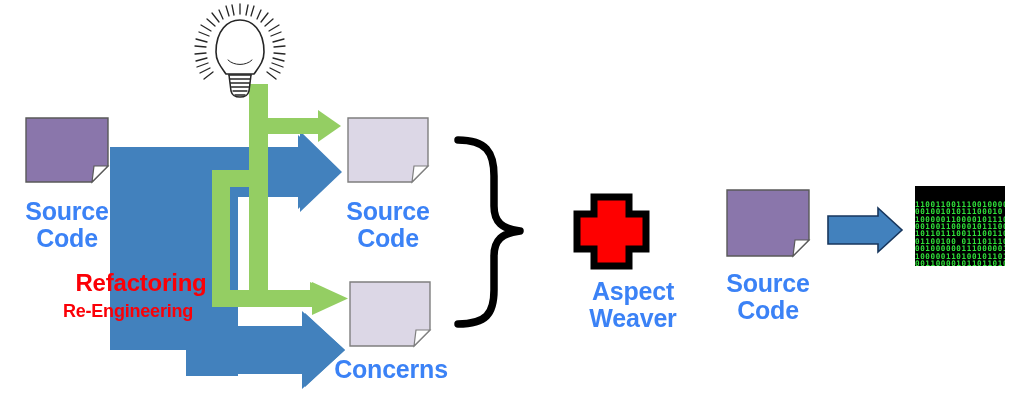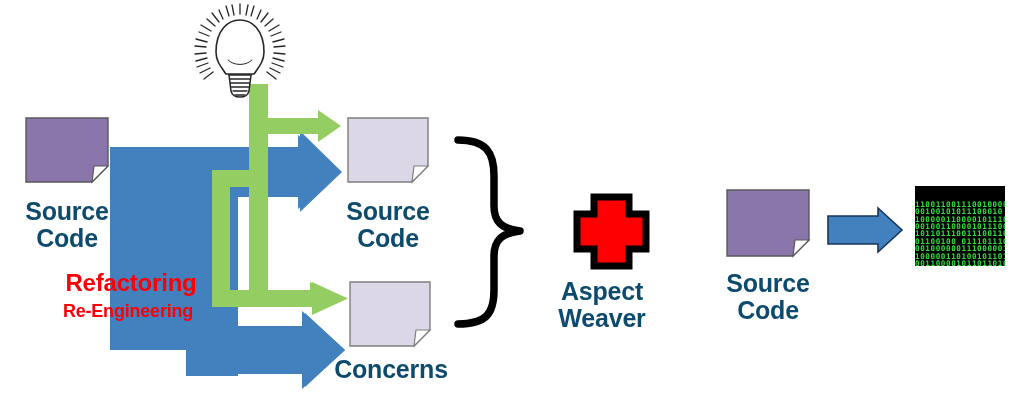--- a/index.html
+++ b/index.html
@@ -29,21 +29,21 @@
     position: absolute;
     font-family: "Liberation Sans", sans-serif;
     font-weight: bold;
     color: #000000;
     text-align: center;
     line-height: 1.08;
     white-space: pre-line;
     letter-spacing: -0.2px;
   }
   .label-black {
-    color: #0c4a6e;
+    color: #3b82f6;
     font-size: 25px;
   }
   .label-red {
     color: #fb0007;
     font-size: 24px;
   }
   .label-red.small {
     font-size: 18px;
   }
   .binary-block {
@@ -258,28 +258,28 @@
 00100000011100000110
 10000011010010110111
 00110000101101101001
 11001100101100010000
 00110010101011001001</div>
   </div>
 
   <div class="label label-black" style="left:6px; top:198px; width:122px;">Source
 Code</div>
 
-  <div class="label label-red" style="left:36px; top:270px; width:190px;">Refactoring</div>
+  <div class="label label-red" style="left:46px; top:270px; width:190px;">Refactoring</div>
 
   <div class="label label-red small" style="left:18px; top:302px; width:220px;">Re-Engineering</div>
 
   <div class="label label-black" style="left:327px; top:198px; width:122px;">Source
 Code</div>
 
   <div class="label label-black" style="left:320px; top:356px; width:142px;">Concerns</div>
 
-  <div class="label label-black" style="left:542px; top:278px; width:120px;text-align:center;">Aspect
+  <div class="label label-black" style="left:573px; top:278px; width:120px;text-align:center;">Aspect
 Weaver</div>
 
   <div class="label label-black" style="left:707px; top:270px; width:122px;">Source
 Code</div>
 
 </div>
 
 </body></html>

